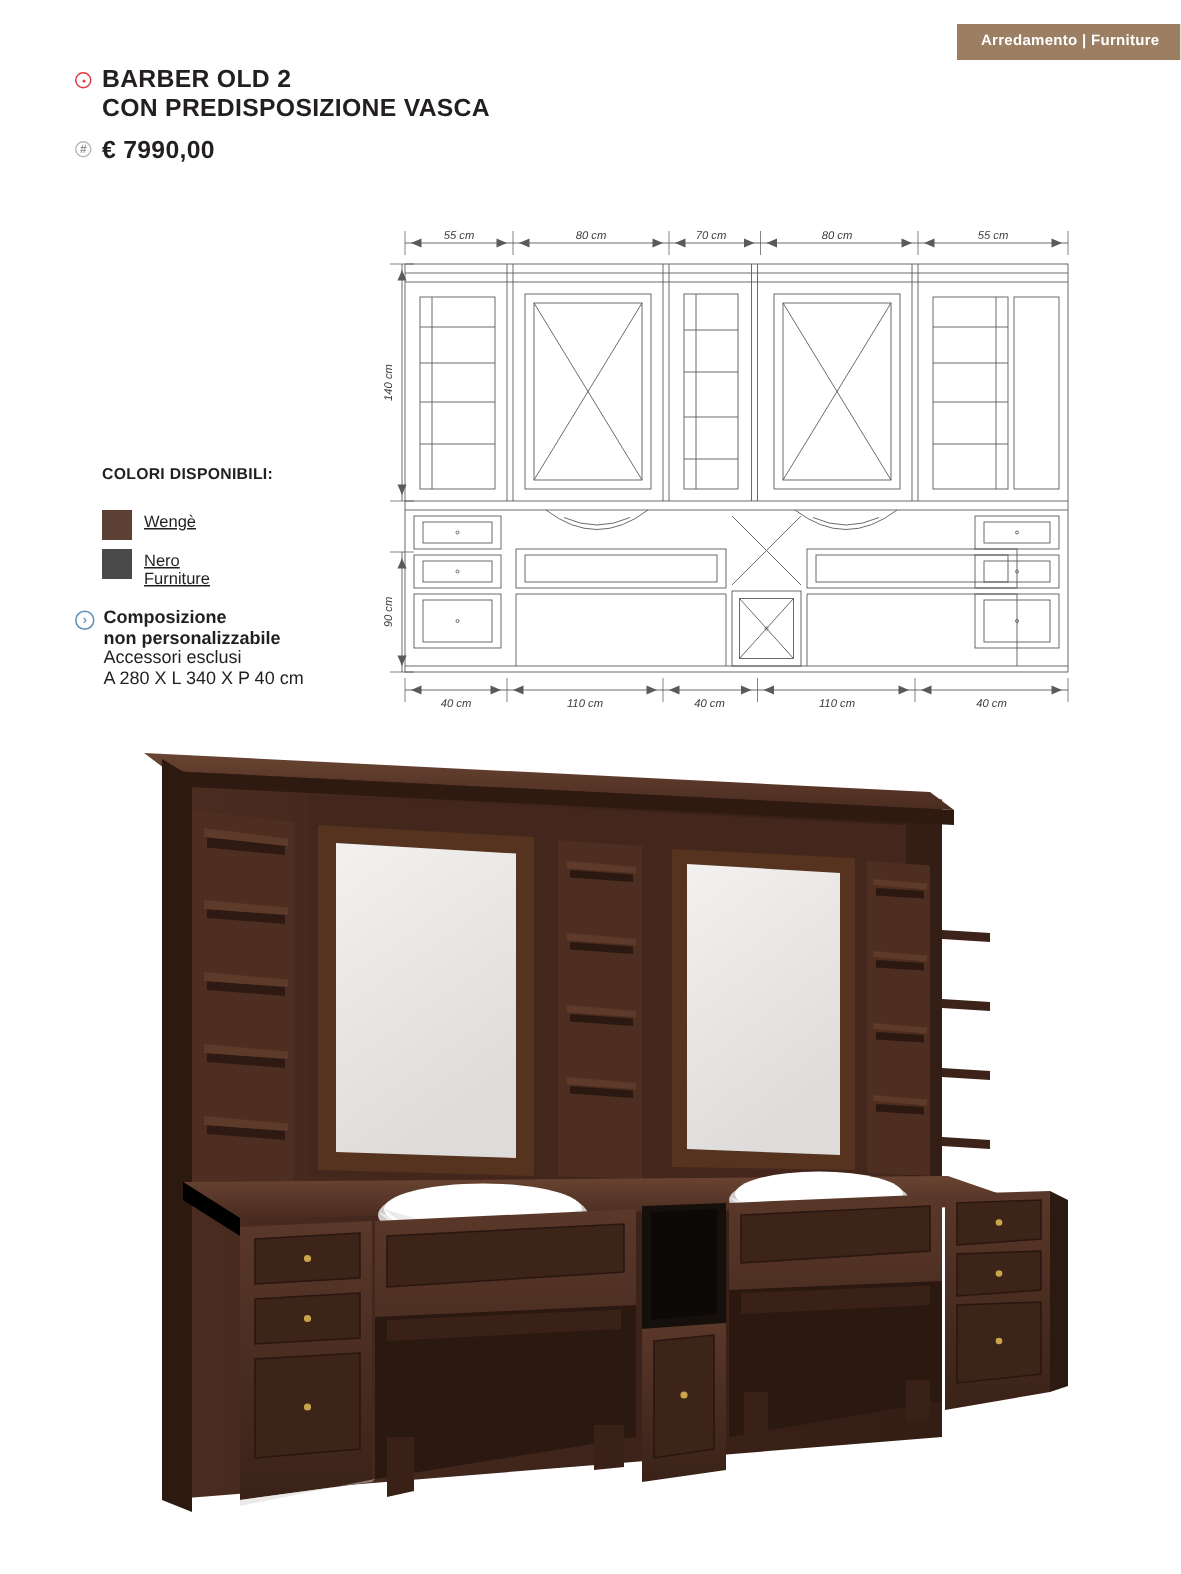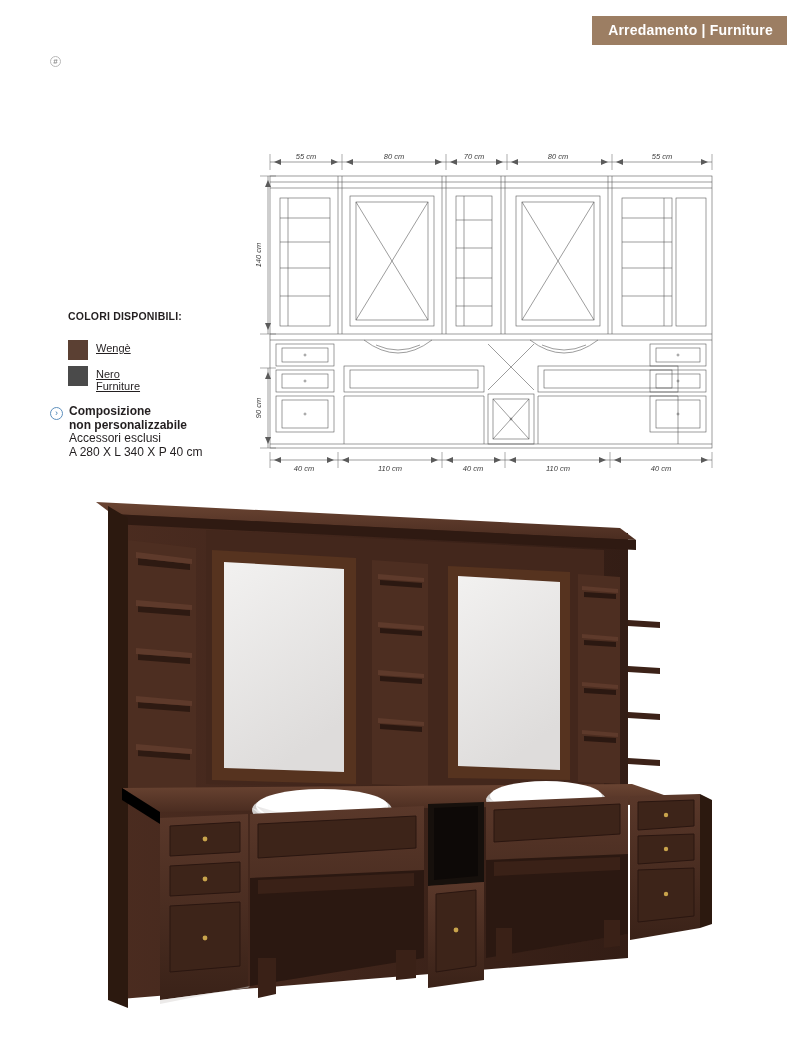--- a/index.html
+++ b/index.html
@@ -16,21 +16,21 @@
     overflow: hidden;
   }
 
   
   .category-tab {
     position: absolute;
     top: 16px;
     right: 0;
     background: #9c7e63;
     color: #ffffff;
-    font-size: 14px;
+    font-size: 10px;
     font-weight: bold;
     letter-spacing: 0.2px;
     padding: 6px 14px 7px 16px;
     white-space: nowrap;
   }
 
   
   .title-block {
     position: absolute;
     top: 44px;
@@ -172,22 +172,28 @@
     overflow: hidden;
   }
   .photo svg { display: block; }
 </style>
 </head>
 <body>
 
 <div class="category-tab">Arredamento | Furniture</div>
 
 <div class="title-block">
+  <div class="title-row">
+    <span class="bullet-icon"></span>
+    <div class="product-name">BARBER OLD 2</div>
+    <div class="product-subtitle" style="padding-left:0">CON PREDISPOSIZIONE VASCA</div>
+  </div>
   <div class="title-row code-row">
     <span class="hash-icon">#</span>
+    <div class="product-price" style="padding-left:0">€ 7990,00</div>
   </div>
 </div>
 
 <div class="colors-block">
   <div class="colors-title">COLORI DISPONIBILI:</div>
 
   <div class="color-row">
     <span class="swatch" style="background:#5b4033"></span>
     <span class="color-label">Wengè</span>
   </div>

